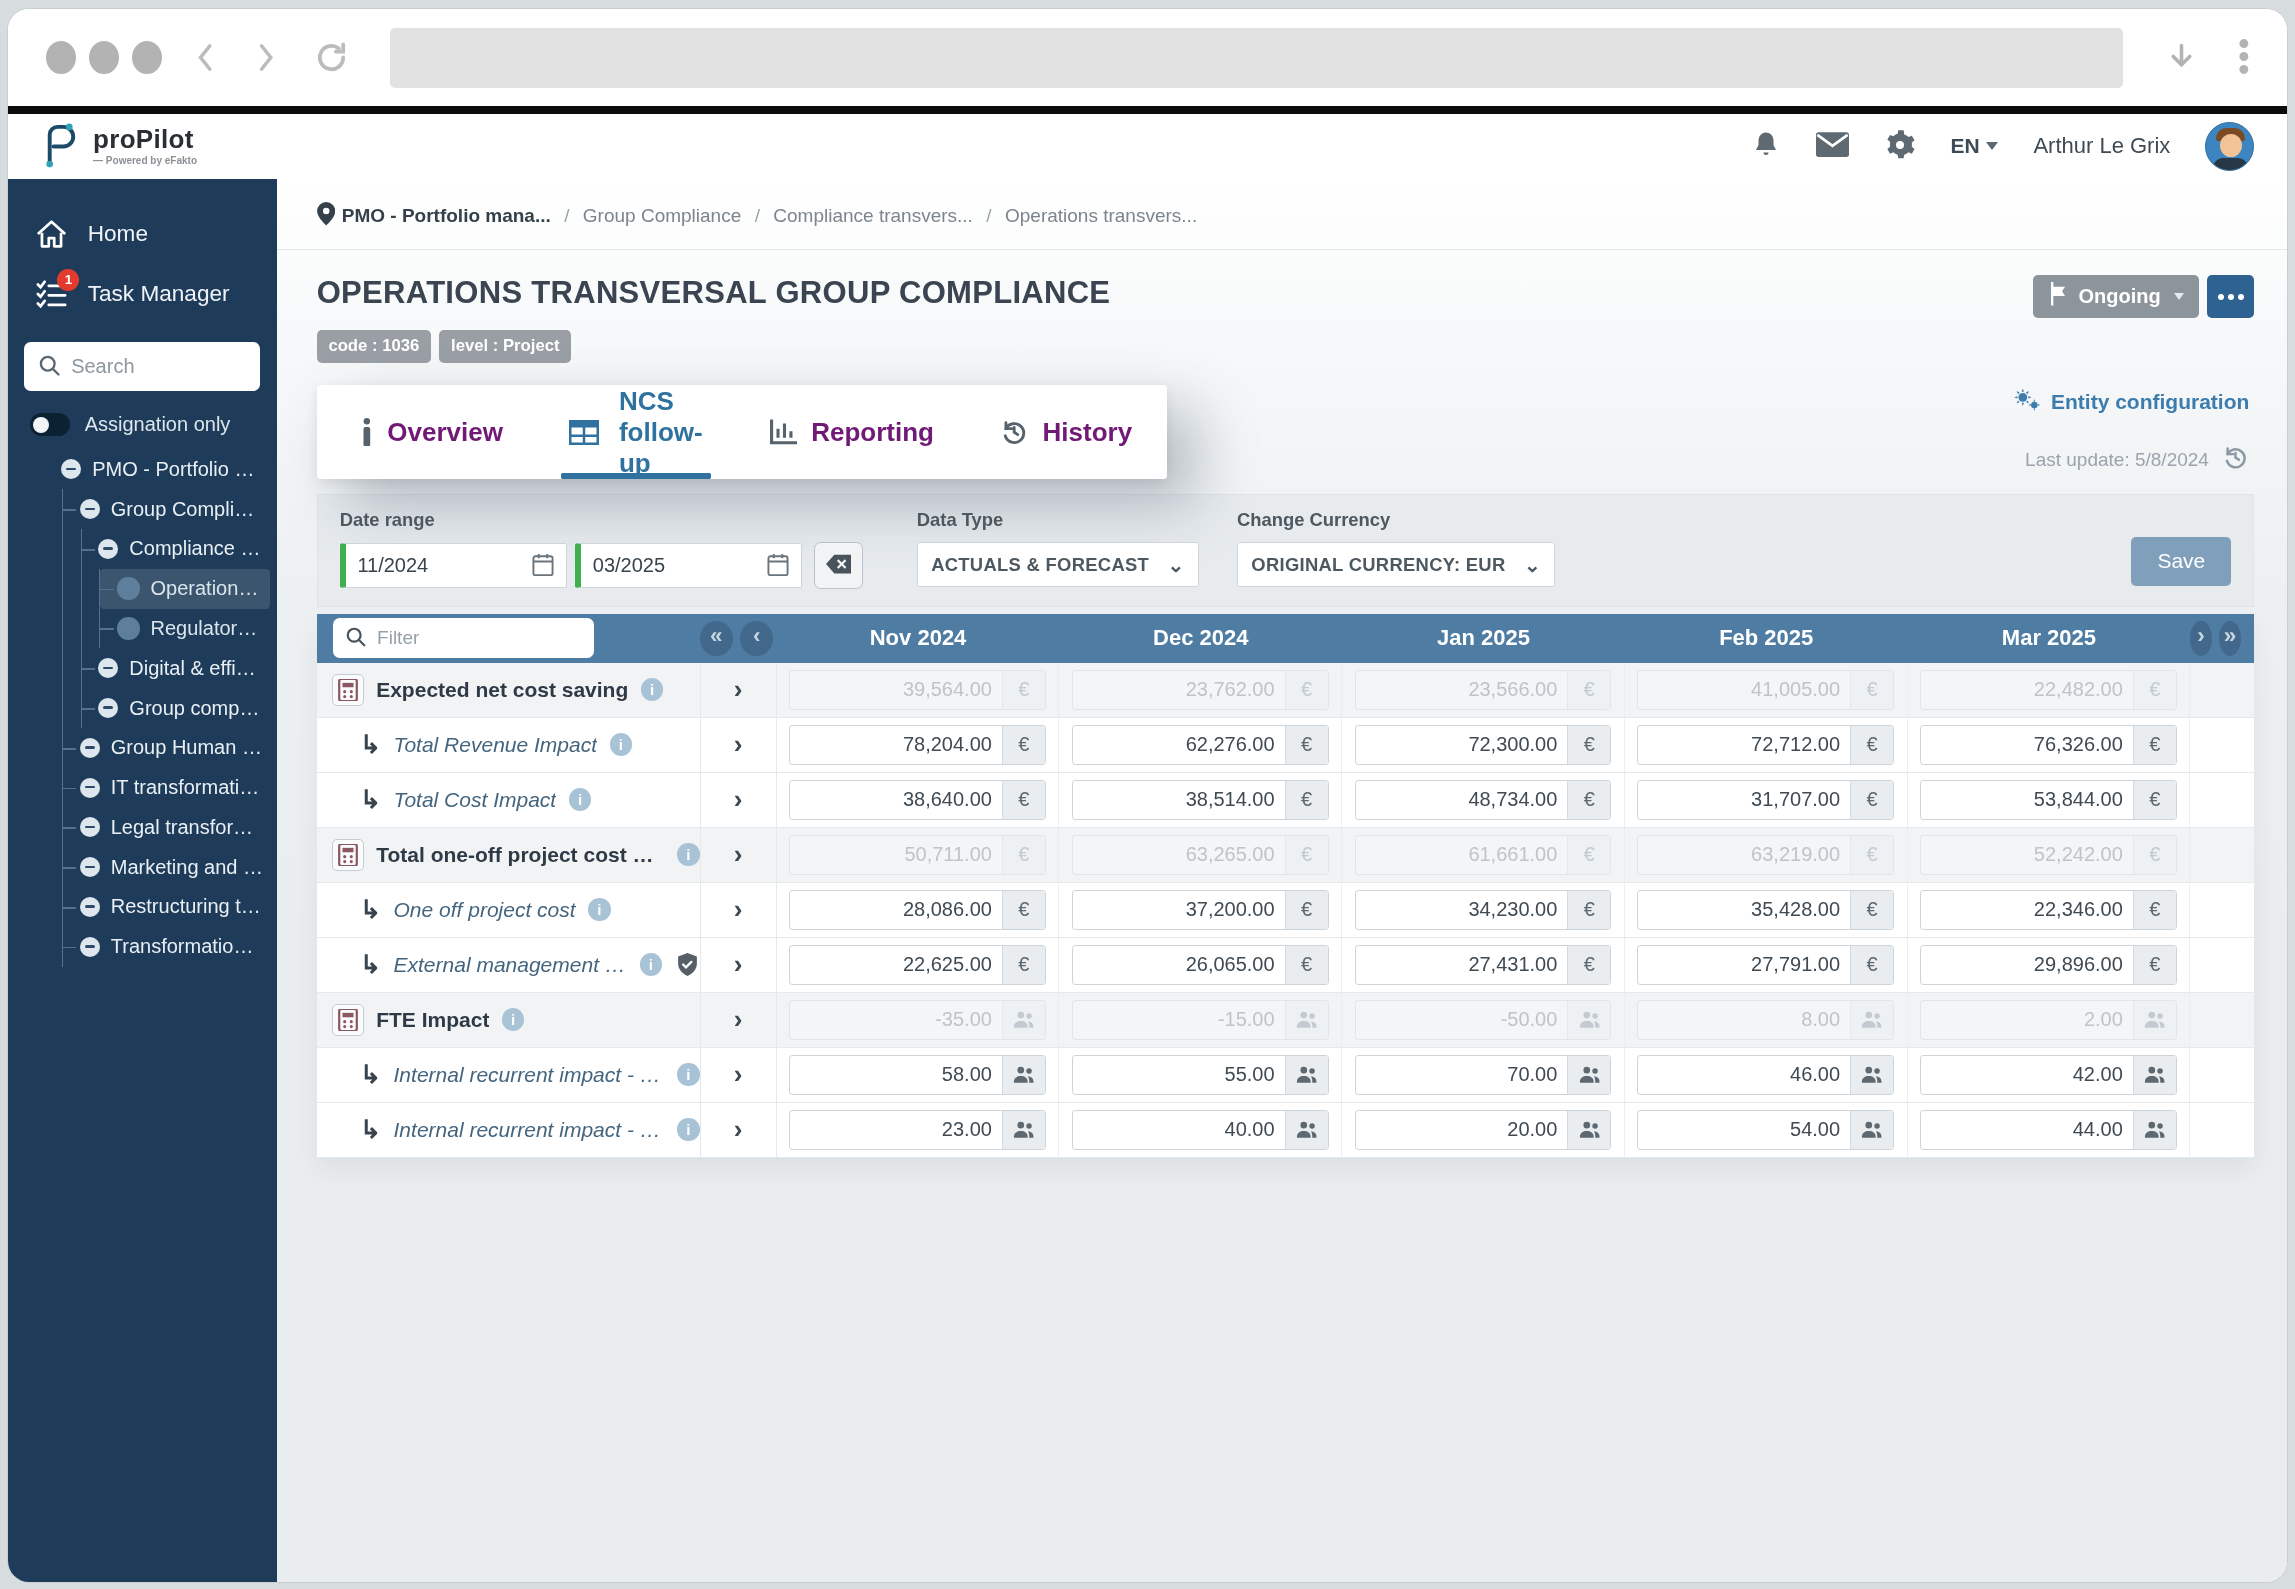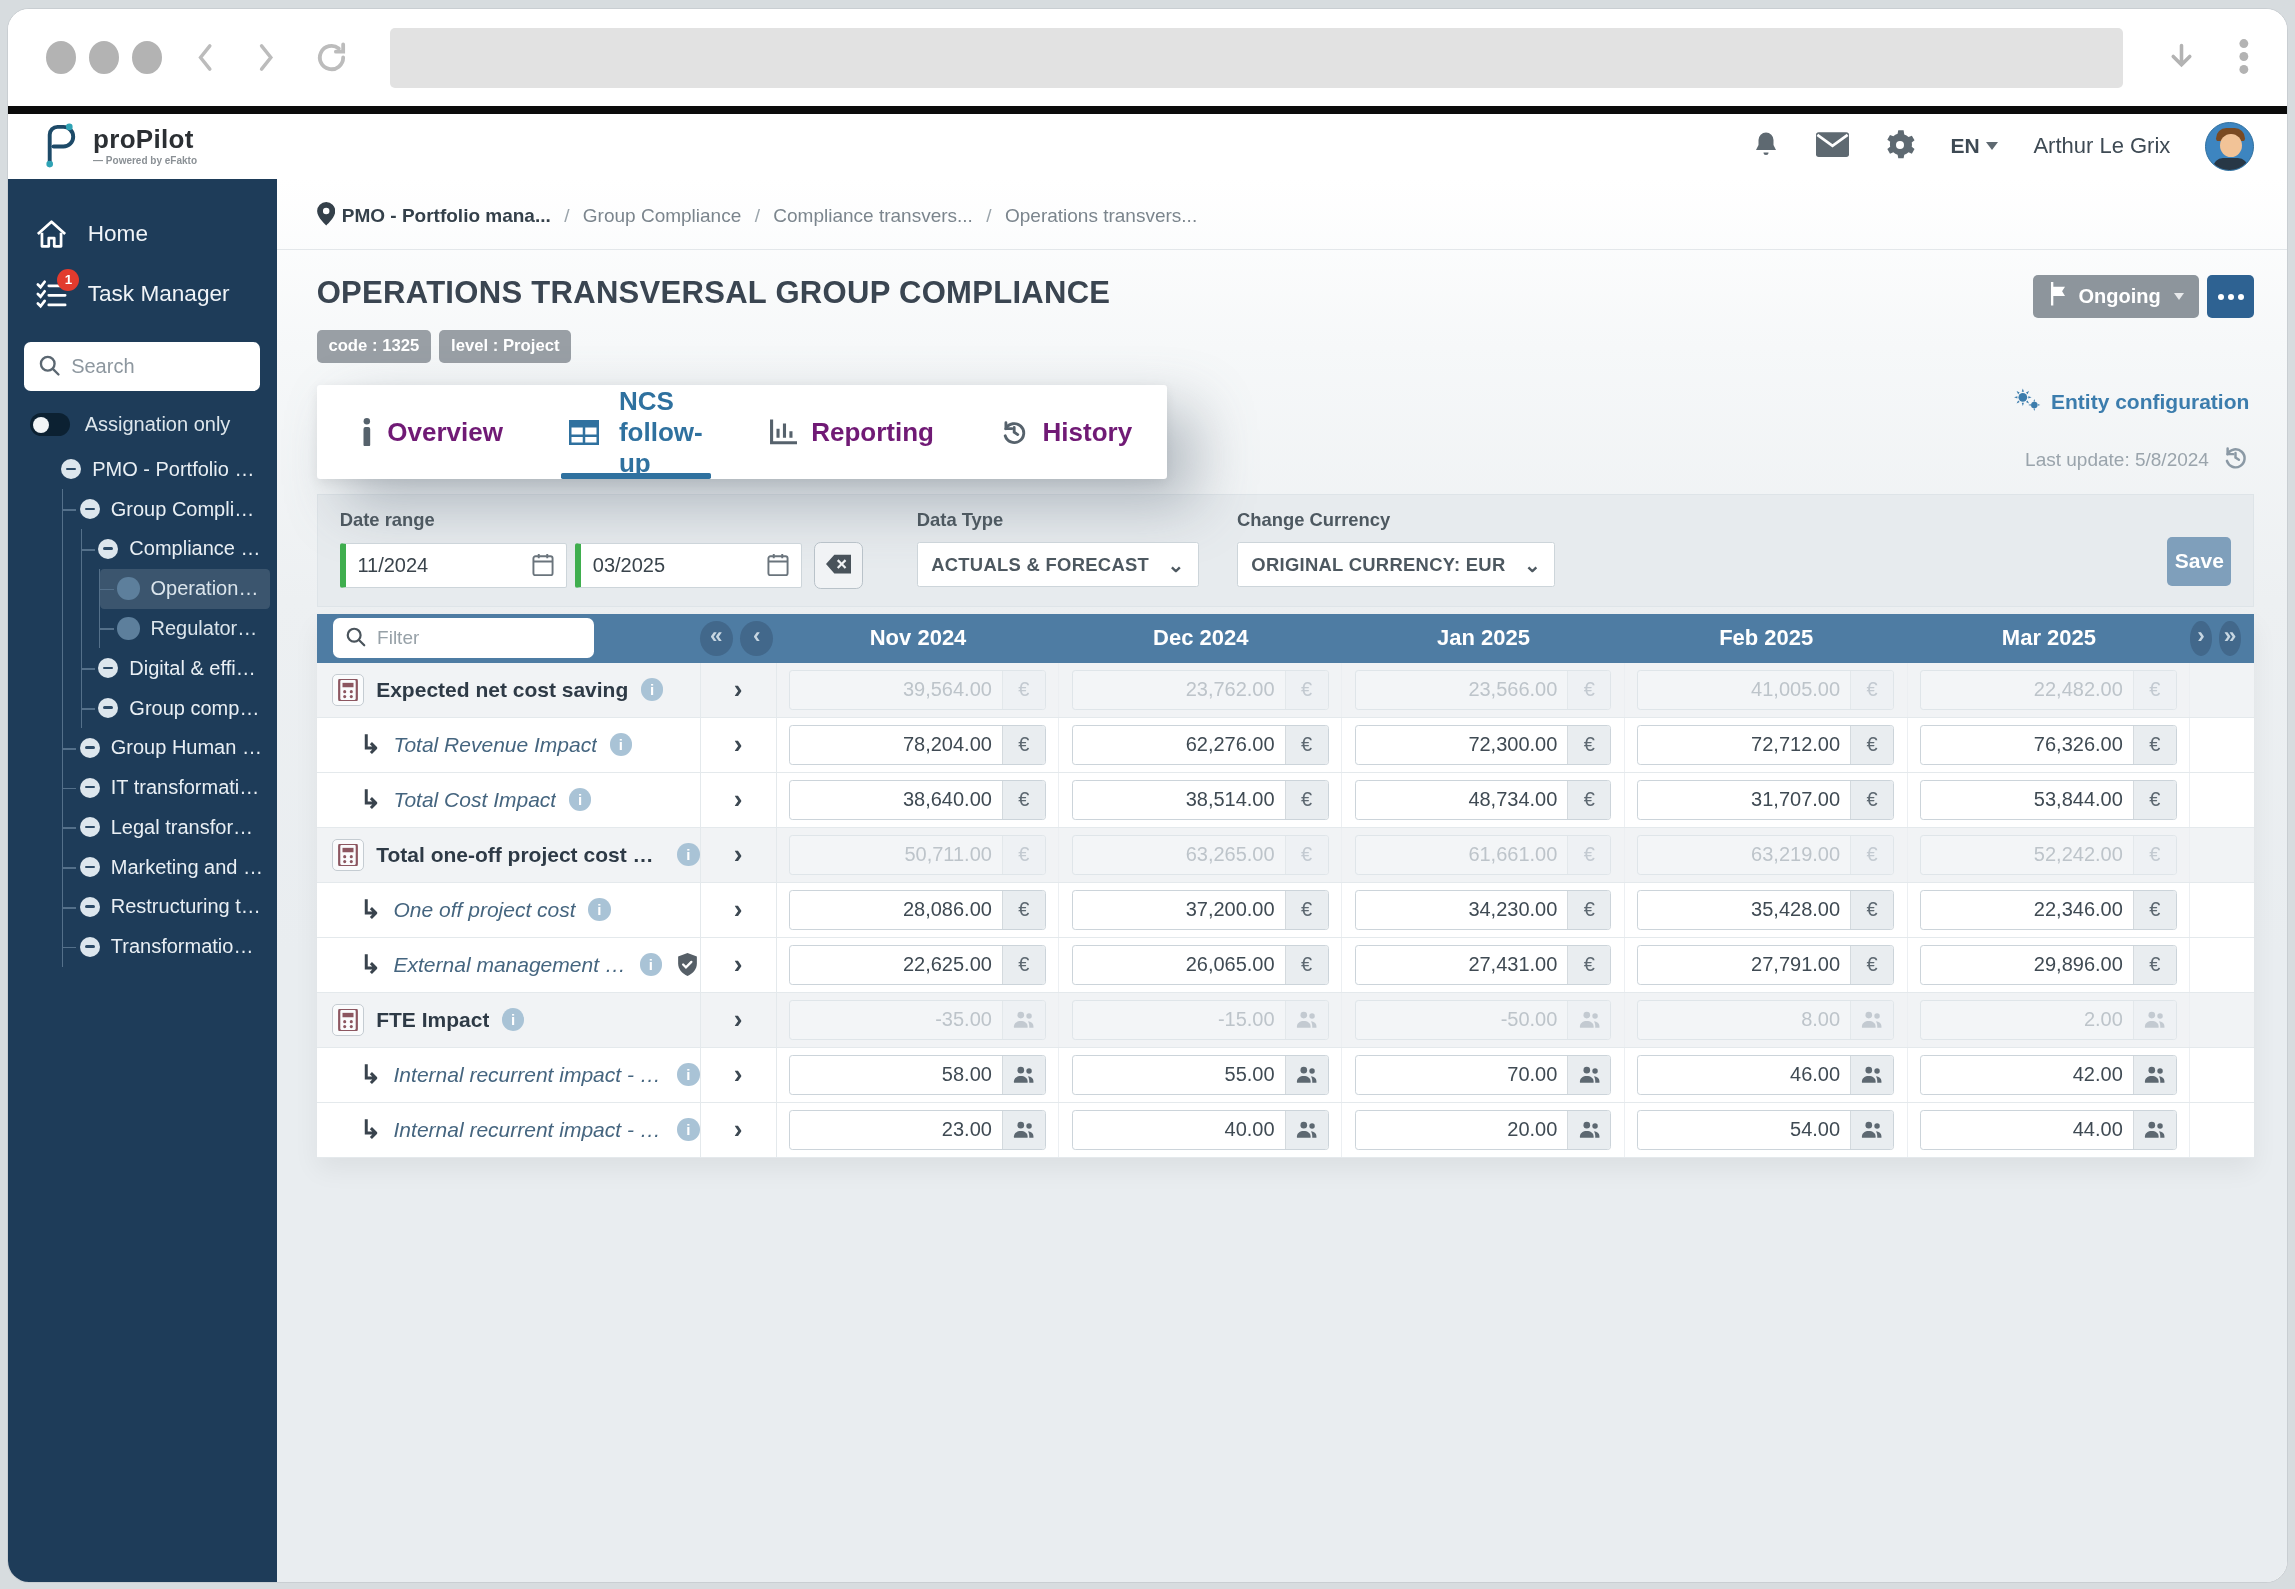--- a/index.html
+++ b/index.html
@@ -106,22 +106,22 @@
   .dinput { width:227px; height:45px; background:#fff; border:0.8px solid #cdd5da; border-left:6.7px solid #3fae4e; border-radius:2.5px;
             display:flex; align-items:center; padding:0 11.7px; }
   .dinput input { border:0; outline:0; flex:1; font-size:20px; color:#39434b; background:transparent; font-family:inherit; min-width:0; }
   .clear-btn { width:49px; height:47px; background:#f1f3f5; border:1.7px solid #b9c2c9; border-radius:6.7px;
                display:flex; align-items:center; justify-content:center; margin-left:3.3px; }
   .gsel { margin-left:54px; }
   .gsel2 { margin-left:38px; }
   .selbox { height:45px; background:#fff; border:0.8px solid #cdd5da; border-radius:2.5px; display:flex; align-items:center;
             gap:18.4px; padding:0 13.4px; font-size:18.4px; color:#4d5860; font-weight:600; letter-spacing:0.3px; }
   .selbox .vcar { color:#4d5860; font-size:20px; }
-  .btn-save { margin-left:auto; margin-top:28.4px; width:64px; height:49px; background:#7f9fbb; border:0; border-radius:5px;
-              color:#fff; font-size:21px; font-weight:700; font-family:inherit; }
+  .btn-save { margin-left:auto; margin-top:28.4px; width:100px; height:49px; background:#7f9fbb; border:0; border-radius:5px;
+              color:#fff; font-size:21px; font-weight:400; font-family:inherit; }
 
   
   .table { margin-top:6.7px; --cols:383px 77px 1fr 1fr 1fr 1fr 1fr 64px; box-shadow:0 11.7px 25px rgba(0,0,0,.06); }
   .thead { display:grid; grid-template-columns:var(--cols); background:#4e7ca3; height:49px; align-items:center; }
   .hfilter { padding-left:16.7px; }
   .hfilter .fwrap { width:261px; height:40px; background:#fff; border-radius:6.7px; display:flex; align-items:center; gap:10px; padding:0 11.7px; }
   .hfilter input { border:0; outline:0; flex:1; font-size:19px; color:#39434b; font-family:inherit; background:transparent; min-width:0; }
   .hfilter input::placeholder { color:#97a1a8; }
   .hpag { display:flex; gap:7.5px; justify-content:flex-end; padding-right:3.3px; }
   .pagbtn { width:35px; height:35px; border-radius:50%; background:#42688b; color:#c8d7e2; font-size:22.6px; font-weight:700;
@@ -389,21 +389,21 @@
           </button>
           <button class="btn-more">
               <i></i>
               <i></i>
               <i></i>
             </button>
         </div>
       </div>
 
       <div class="badges">
-        <span class="badge">code : 1325</span>
+        <span class="badge">code : 1036</span>
         <span class="badge">level : Project</span>
       </div>
 
       <div class="tabs-row">
         <div class="tabs-card" id="tabs">
             <div class="tab">
               <span class="tic">
                 <svg width="11.7" height="28.4" viewBox="0 0 8 22" fill="currentColor">
                   <circle cx="4" cy="2.5" r="2.5"></circle>
                   <rect x="1.4" y="7" width="5.2" height="15" rx="1.5"></rect>

